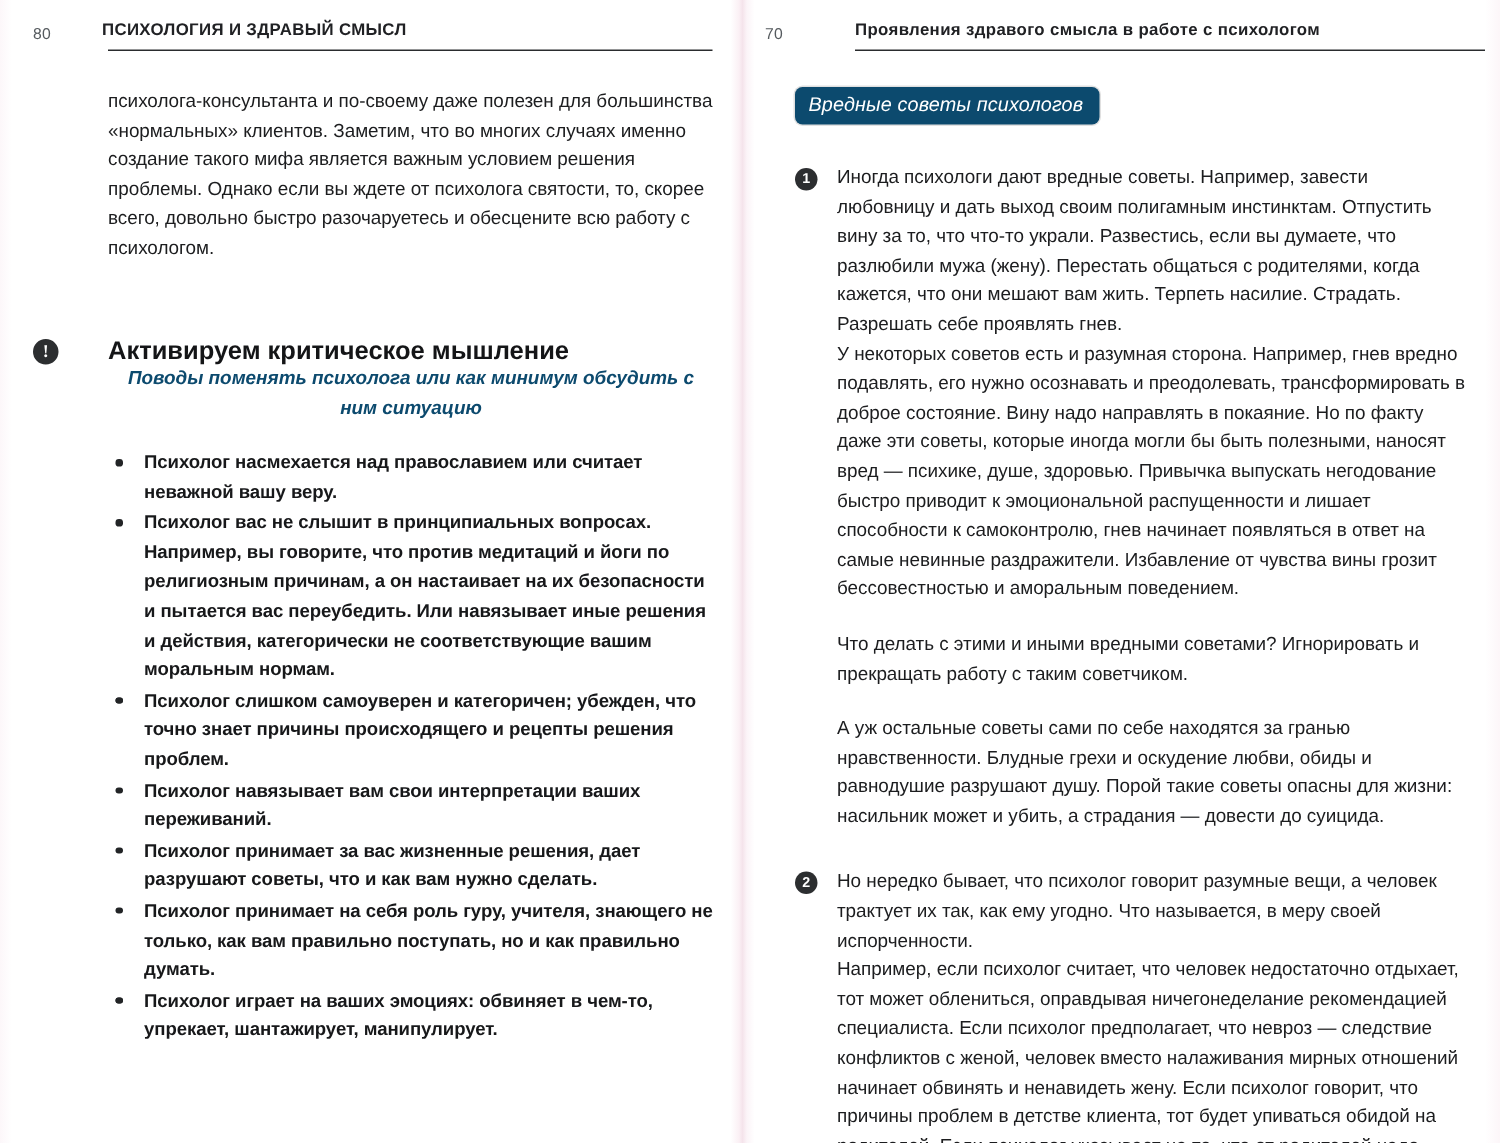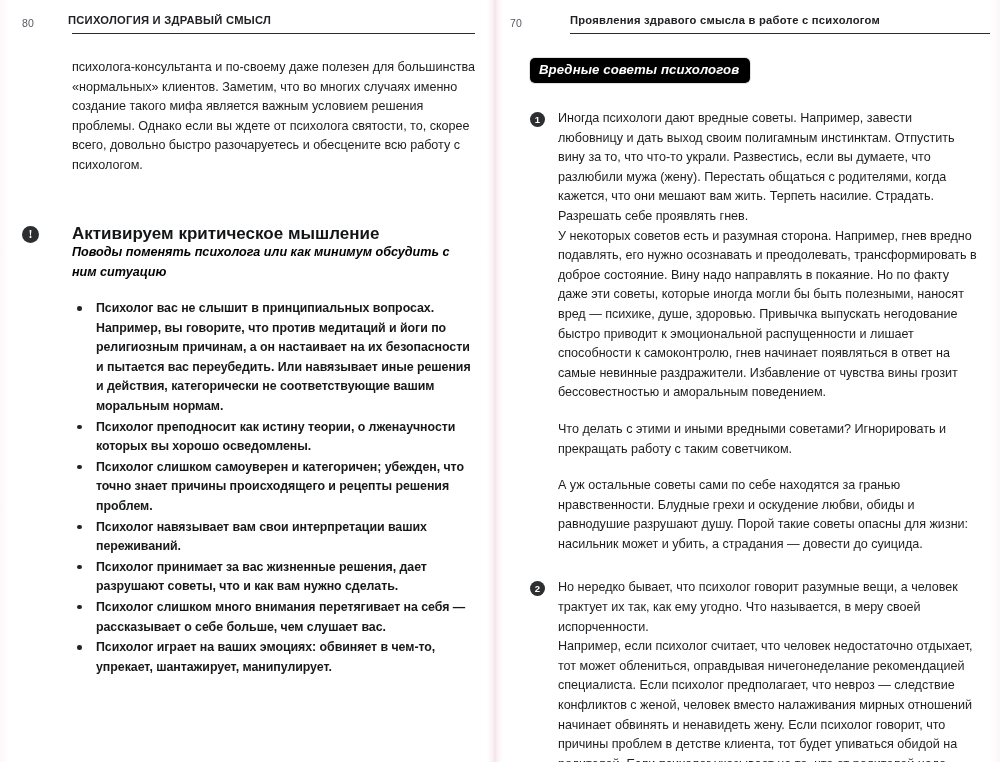--- a/index.html
+++ b/index.html
@@ -146,21 +146,22 @@
     font-size: 17px;
     font-weight: bold;
     line-height: 19.5px;
     color: #141517;
   }
   .callout-sub {
     font-size: 12.6px;
     font-weight: bold;
     font-style: italic;
     line-height: 19.5px;
-    color: #000000;
+    color: #0c4a6e;
+    text-align: center;
   }
 
   ul.bullets {
     list-style: none;
     margin: 17px 0 0 0;
     padding: 0;
   }
   ul.bullets li {
     position: relative;
     padding-left: 24px;
@@ -177,24 +178,24 @@
     top: 7px;
     width: 4.5px;
     height: 4.5px;
     border-radius: 50%;
     background: #222426;
   }
 
   
   .chip {
     display: inline-block;
-    background: #000000;
+    background: #0c4a6e;
     color: #ffffff;
     font-size: 13.2px;
-    font-weight: bold;
+    font-weight: normal;
     font-style: italic;
     padding: 4px 11px 5px 9px;
     border-radius: 5px;
     letter-spacing: 0.1px;
     line-height: 16px;
     box-shadow: 0 0 0 1px rgba(0,0,0,0.12);
     white-space: nowrap;
   }
 
   .numbered {
@@ -239,41 +240,47 @@
       <p class="body">психолога-консультанта и по-своему даже полезен для большинства «нормальных» клиентов. Заметим, что во многих случаях именно создание такого мифа является важным условием решения проблемы. Однако если вы ждете от психолога святости, то, скорее всего, довольно быстро разочаруетесь и обесцените всю работу с психологом.</p>
 
       <div class="callout">
         <div class="callout-icon">!</div>
         <div class="callout-title">Активируем критическое мышление</div>
         <div class="callout-sub">Поводы поменять психолога или как минимум обсудить с ним ситуацию</div>
 
         <ul class="bullets">
           <li>
             <span class="dot"></span>
+            <span>Психолог насмехается над православием или считает неважной вашу веру.</span>
+          </li>
+          <li>
+            <span class="dot"></span>
             <span>Психолог вас не слышит в принципиальных вопросах. Например, вы говорите, что против медитаций и йоги по религиозным причинам, а он настаивает на их безопасности и пытается вас переубедить. Или навязывает иные решения и действия, категорически не соответствующие вашим моральным нормам.</span>
           </li>
           <li>
             <span class="dot"></span>
-            <span>Психолог преподносит как истину теории, о лженаучности которых вы хорошо осведомлены.</span>
           </li>
           <li>
             <span class="dot"></span>
             <span>Психолог слишком самоуверен и категоричен; убежден, что точно знает причины происходящего и рецепты решения проблем.</span>
           </li>
           <li>
             <span class="dot"></span>
             <span>Психолог навязывает вам свои интерпретации ваших переживаний.</span>
           </li>
           <li>
             <span class="dot"></span>
             <span>Психолог принимает за вас жизненные решения, дает разрушают советы, что и как вам нужно сделать.</span>
           </li>
           <li>
             <span class="dot"></span>
-            <span>Психолог слишком много внимания перетягивает на себя — рассказывает о себе больше, чем слушает вас.</span>
+            <span>Психолог принимает на себя роль гуру, учителя, знающего не только, как вам правильно поступать, но и как правильно думать.</span>
+          </li>
+          <li>
+            <span class="dot"></span>
           </li>
           <li>
             <span class="dot"></span>
             <span>Психолог играет на ваших эмоциях: обвиняет в чем-то, упрекает, шантажирует, манипулирует.</span>
           </li>
 
         </ul>
       </div>
 
     </div>

